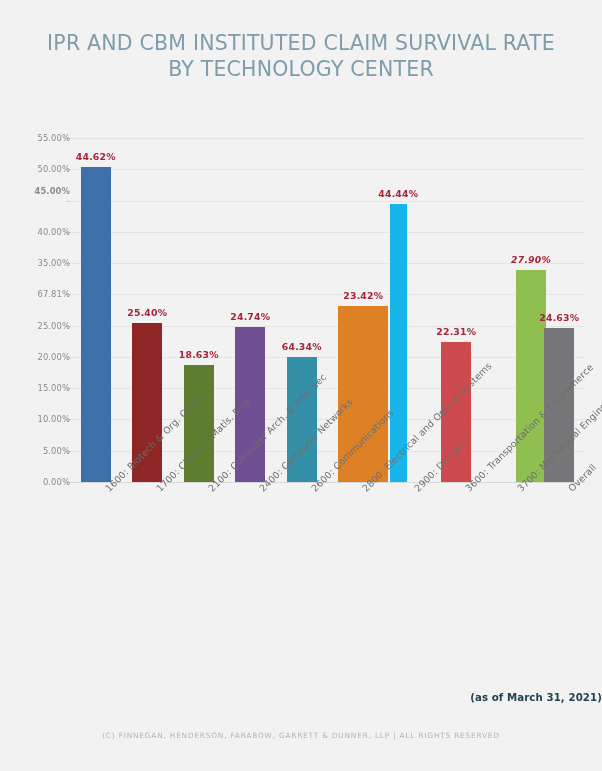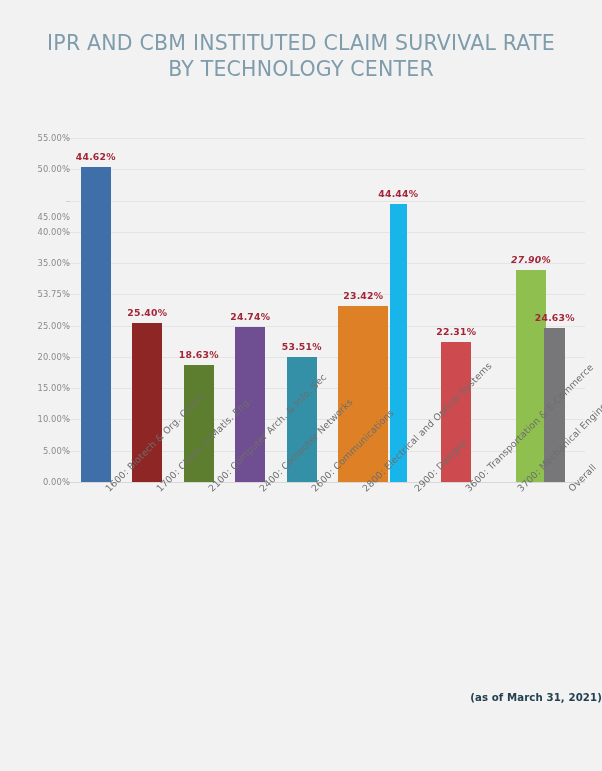--- a/index.html
+++ b/index.html
@@ -162,30 +162,30 @@
         <div class="tickmark" style="top: 250.182px;"></div>
         <div class="ytick" style="top: 250.182px;">15.00%</div>
         <div class="gridline" style="top: 218.909px;"></div>
         <div class="tickmark" style="top: 218.909px;"></div>
         <div class="ytick" style="top: 218.909px;">20.00%</div>
         <div class="gridline" style="top: 187.636px;"></div>
         <div class="tickmark" style="top: 187.636px;"></div>
         <div class="ytick" style="top: 187.636px;">25.00%</div>
         <div class="gridline" style="top: 156.364px;"></div>
         <div class="tickmark" style="top: 156.364px;"></div>
-        <div class="ytick" style="top: 156.364px;">53.75%</div>
+        <div class="ytick" style="top: 156.364px;">67.81%</div>
         <div class="gridline" style="top: 125.091px;"></div>
         <div class="tickmark" style="top: 125.091px;"></div>
         <div class="ytick" style="top: 125.091px;">35.00%</div>
         <div class="gridline" style="top: 93.8182px;"></div>
         <div class="tickmark" style="top: 93.8182px;"></div>
         <div class="ytick" style="top: 93.8182px;">40.00%</div>
         <div class="gridline" style="top: 62.5455px;"></div>
         <div class="tickmark" style="top: 62.5455px;"></div>
-        <div class="ytick" style="top: 79px;">45.00%</div>
+        <div class="ytick" style="top: 53px; font-weight: bold;">45.00%</div>
         <div class="gridline" style="top: 31.2727px;"></div>
         <div class="tickmark" style="top: 31.2727px;"></div>
         <div class="ytick" style="top: 31.2727px;">50.00%</div>
         <div class="gridline" style="top: 0px;"></div>
         <div class="tickmark" style="top: 0px;"></div>
         <div class="ytick" style="top: 0px;">55.00%</div>
       </div>
     <div class="bars-layer" id="bars-layer">
         <div class="bar" style="left: 10.75px; width: 30px; height: 315px; background: rgb(63, 111, 168);">
           <div class="bar-value">44.62%</div>
@@ -193,48 +193,49 @@
         <div class="bar" style="left: 62.25px; width: 30px; height: 158.865px; background: rgb(141, 38, 36);">
           <div class="bar-value">25.40%</div>
         </div>
         <div class="bar" style="left: 113.75px; width: 30px; height: 116.522px; background: rgb(94, 126, 47);">
           <div class="bar-value">18.63%</div>
         </div>
         <div class="bar" style="left: 165.25px; width: 30px; height: 154.737px; background: rgb(111, 78, 145);">
           <div class="bar-value">24.74%</div>
         </div>
         <div class="bar" style="left: 216.75px; width: 30px; height: 124.716px; background: rgb(52, 144, 167);">
-          <div class="bar-value">53.51%</div>
+          <div class="bar-value">64.34%</div>
         </div>
         <div class="bar" style="left: 268.25px; width: 30px; height: 176px; background: rgb(221, 128, 38); padding-left: 20px;">
           <div class="bar-value">23.42%</div>
         </div>
         <div class="bar" style="left: 319.75px; width: 17px; height: 277.952px; background: rgb(24, 181, 234);">
           <div class="bar-value">44.44%</div>
         </div>
         <div class="bar" style="left: 371.25px; width: 30px; height: 139.539px; background: rgb(205, 75, 78); margin-top: 44px;">
           <div class="bar-value">22.31%</div>
         </div>
         <div class="bar" style="left: 446px; width: 30px; height: 212px; background: rgb(143, 191, 78); font-style: italic;">
           <div class="bar-value">27.90%</div>
         </div>
-        <div class="bar" style="left: 474.25px; width: 21px; height: 154.049px; background: rgb(119, 119, 122);">
+        <div class="bar" style="left: 474.25px; width: 30px; height: 154.049px; background: rgb(119, 119, 122);">
           <div class="bar-value">24.63%</div>
         </div>
       </div>
   </div>
 
   <div class="xlabels-layer" id="xlabels-layer">
       <div class="xlabel" style="left: 32.75px; width: 0px;">1600: Biotech &amp; Org. Chem.</div>
       <div class="xlabel" style="left: 84.25px; width: 0px;">1700: Chem. &amp; Matls. Eng.</div>
       <div class="xlabel" style="left: 135.75px; width: 0px;">2100: Computer Arch. &amp; Info. Sec</div>
       <div class="xlabel" style="left: 187.25px; width: 0px;">2400: Computer Networks</div>
       <div class="xlabel" style="left: 238.75px; width: 0px;">2600: Communications</div>
       <div class="xlabel" style="left: 290.25px; width: 0px;">2800: Electrical and Optical Systems</div>
       <div class="xlabel" style="left: 341.75px; width: 0px;">2900: Designs</div>
       <div class="xlabel" style="left: 393.25px; width: 0px;">3600: Transportation &amp; E-Commerce</div>
       <div class="xlabel" style="left: 444.75px; width: 0px;">3700: Mechanical Engineering</div>
       <div class="xlabel" style="left: 496.25px; width: 0px;">Overall</div>
     </div>
 
   <div class="as-of">(as of March 31, 2021)</div>
+  <div class="copyright">(c) Finnegan, Henderson, Farabow, Garrett &amp; Dunner, LLP | All Rights Reserved</div>
 
 </div>
 
 </body></html>

